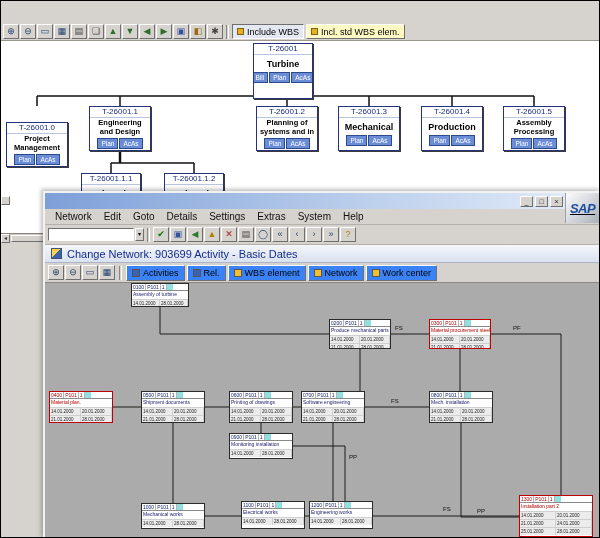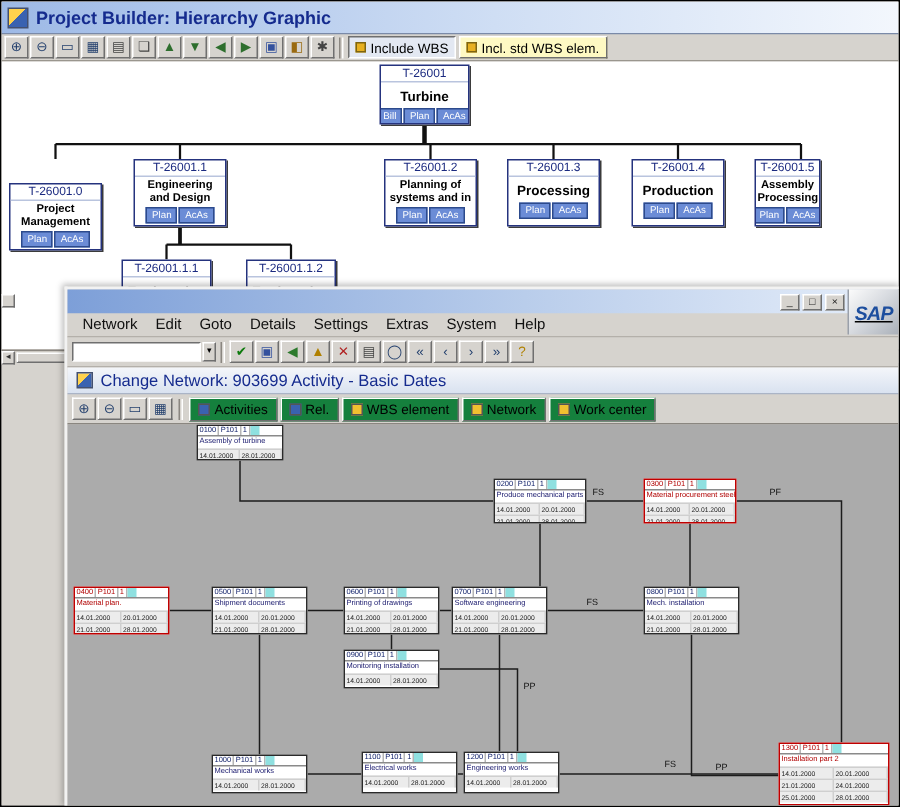--- a/index.html
+++ b/index.html
@@ -54,21 +54,21 @@
   .sap-menubar { height:16px; background:#d6d3ce; display:flex; align-items:center; gap:0; padding:0 4px; border-bottom:1px solid #b4b0aa; }
   .menu-item { font-size:10px; padding:1px 6px; color:#101010; white-space:nowrap; }
   .sap-stdbar { height:20px; background:#d6d3ce; display:flex; align-items:center; gap:1px; padding:0 3px; border-bottom:1px solid #b4b0aa; }
   .cmd { width:86px; height:13px; font-size:9px; border:1px solid; border-color:#6f6f6f #fff #fff #6f6f6f; background:#fff; padding:0 2px; }
   .cmd-dd { width:9px; height:13px; background:#d6d3ce; border:1px solid; border-color:#fff #6f6f6f #6f6f6f #fff; font-size:6px; line-height:11px; text-align:center; }
   .sap-strip { height:18px; background:linear-gradient(180deg,#f4f6fa,#d9e2f0); display:flex; align-items:center; gap:5px; padding:0 6px; border-bottom:1px solid #aab4c6; }
   .sap-strip .stitle { color:#152b8e; font-weight:normal; font-size:11px; white-space:nowrap; }
   .strip-icon { width:11px; height:11px; background:linear-gradient(135deg,#ffd24d 0 45%, #3a62b0 45% 100%); border:1px solid #44506e; }
   .sap-appbar { height:20px; background:#d6d3ce; display:flex; align-items:center; gap:2px; padding:0 3px; border-bottom:1px solid #8a8680; }
   .appbtn { height:16px; display:flex; align-items:center; gap:3px; font-size:9px; padding:0 5px;
-    border:1px solid; border-color:#fff #6f6f6f #6f6f6f #fff; background:#15803d; white-space:nowrap; }
+    border:1px solid; border-color:#fff #6f6f6f #6f6f6f #fff; background:#3b82f6; white-space:nowrap; }
   .ibx { width:8px; height:8px; border:1px solid #555; }
 
   .net-canvas { position:relative; width:554px; height:254px; background:#ababab; overflow:hidden; }
   .net-canvas svg { position:absolute; left:0; top:0; }
 
   .nbox { position:absolute; background:#fff; border:1px solid #2a2a2a; overflow:hidden; font-size:5px; }
   .nbox.crit { border-color:#c00000; }
   .nhd { display:flex; border-bottom:1px solid #8a8a8a; height:7px; }
   .nhd span { font-size:5px; line-height:6px; padding:0 1px; border-right:1px solid #b5b5b5; color:#10206a; white-space:nowrap; overflow:hidden; }
   .crit .nhd span { color:#b00000; }
@@ -77,24 +77,20 @@
   .crit .ndesc { color:#b00000; }
   .ndates { display:flex; background:#ececec; border-top:1px solid #cfcfcf; height:8px; }
   .ndates span { flex:1; font-size:4.5px; line-height:7px; padding:0 1px; border-right:1px solid #cfcfcf; color:#222; white-space:nowrap; overflow:hidden; }
 </style>
 </head>
 <body>
 
 <div class="screen">
 
   <div class="pb-window">
-    <div class="pb-title">
-      <span class="app-icon"></span>
-      <span class="ttl">Project Builder: Hierarchy Graphic</span>
-    </div>
     <div class="pb-toolbar">
       <span style="display:flex;gap:1px;">
           <span class="tbtn" style="color: rgb(36, 64, 110);">⊕</span>
           <span class="tbtn" style="color: rgb(36, 64, 110);">⊖</span>
           <span class="tbtn" style="color: rgb(36, 64, 110);">▭</span>
           <span class="tbtn" style="color: rgb(36, 64, 110);">▦</span>
           <span class="tbtn" style="color: rgb(68, 68, 68);">▤</span>
           <span class="tbtn" style="color: rgb(68, 68, 68);">❏</span>
           <span class="tbtn" style="color: rgb(45, 110, 45);">▲</span>
           <span class="tbtn" style="color: rgb(45, 110, 45);">▼</span>
@@ -124,21 +120,21 @@
           <polyline points="119,55 119,65" fill="none" stroke="#111111" stroke-width="1.5"></polyline>
           <polyline points="286,55 286,65" fill="none" stroke="#111111" stroke-width="1.5"></polyline>
           <polyline points="368,55 368,65" fill="none" stroke="#111111" stroke-width="1.5"></polyline>
           <polyline points="451,55 451,65" fill="none" stroke="#111111" stroke-width="1.5"></polyline>
           <polyline points="533,55 533,65" fill="none" stroke="#111111" stroke-width="1.5"></polyline>
           <polyline points="119,110 119,122" fill="none" stroke="#111111" stroke-width="2.5"></polyline>
           <polyline points="110,122 193,122" fill="none" stroke="#111111" stroke-width="1.5"></polyline>
           <polyline points="110,122 110,132" fill="none" stroke="#111111" stroke-width="1.5"></polyline>
           <polyline points="193,122 193,132" fill="none" stroke="#111111" stroke-width="1.5"></polyline>
         </svg>
-      <span><div class="hnode one" style="left: 252px; top: 2px; width: 60px; height: 40px;">
+      <span><div class="hnode one" style="left: 252px; top: 2px; width: 60px; height: 56px;">
             <div class="nid">T-26001</div>
             <div class="nname">Turbine</div>
             <div class="nbtns">
               <span class="hbtn">Bill</span>
               <span class="hbtn">Plan</span>
               <span class="hbtn">AcAs</span>
             </div>
           </div><div class="hnode" style="left: 5px; top: 65px; width: 62px; height: 45px; margin-top: 16px;">
             <div class="nid">T-26001.0</div>
             <div class="nname">Project Management</div>
@@ -155,33 +151,33 @@
             </div>
           </div><div class="hnode" style="left: 255px; top: 65px; width: 62px; height: 45px;">
             <div class="nid">T-26001.2</div>
             <div class="nname">Planning of systems and in</div>
             <div class="nbtns">
               <span class="hbtn">Plan</span>
               <span class="hbtn">AcAs</span>
             </div>
           </div><div class="hnode one" style="left: 337px; top: 65px; width: 62px; height: 45px;">
             <div class="nid">T-26001.3</div>
-            <div class="nname">Processing</div>
+            <div class="nname">Mechanical</div>
             <div class="nbtns">
               <span class="hbtn">Plan</span>
               <span class="hbtn">AcAs</span>
             </div>
           </div><div class="hnode one" style="left: 420px; top: 65px; width: 62px; height: 45px;">
             <div class="nid">T-26001.4</div>
             <div class="nname">Production</div>
             <div class="nbtns">
               <span class="hbtn">Plan</span>
               <span class="hbtn">AcAs</span>
             </div>
-          </div><div class="hnode" style="left: 502px; top: 65px; width: 44px; height: 45px;">
+          </div><div class="hnode" style="left: 502px; top: 65px; width: 62px; height: 45px;">
             <div class="nid">T-26001.5</div>
             <div class="nname">Assembly Processing</div>
             <div class="nbtns">
               <span class="hbtn">Plan</span>
               <span class="hbtn">AcAs</span>
             </div>
           </div><div class="hnode one" style="left: 80px; top: 132px; width: 60px; height: 45px;">
             <div class="nid">T-26001.1.1</div>
             <div class="nname">Engineering</div>
             <div class="nbtns">

